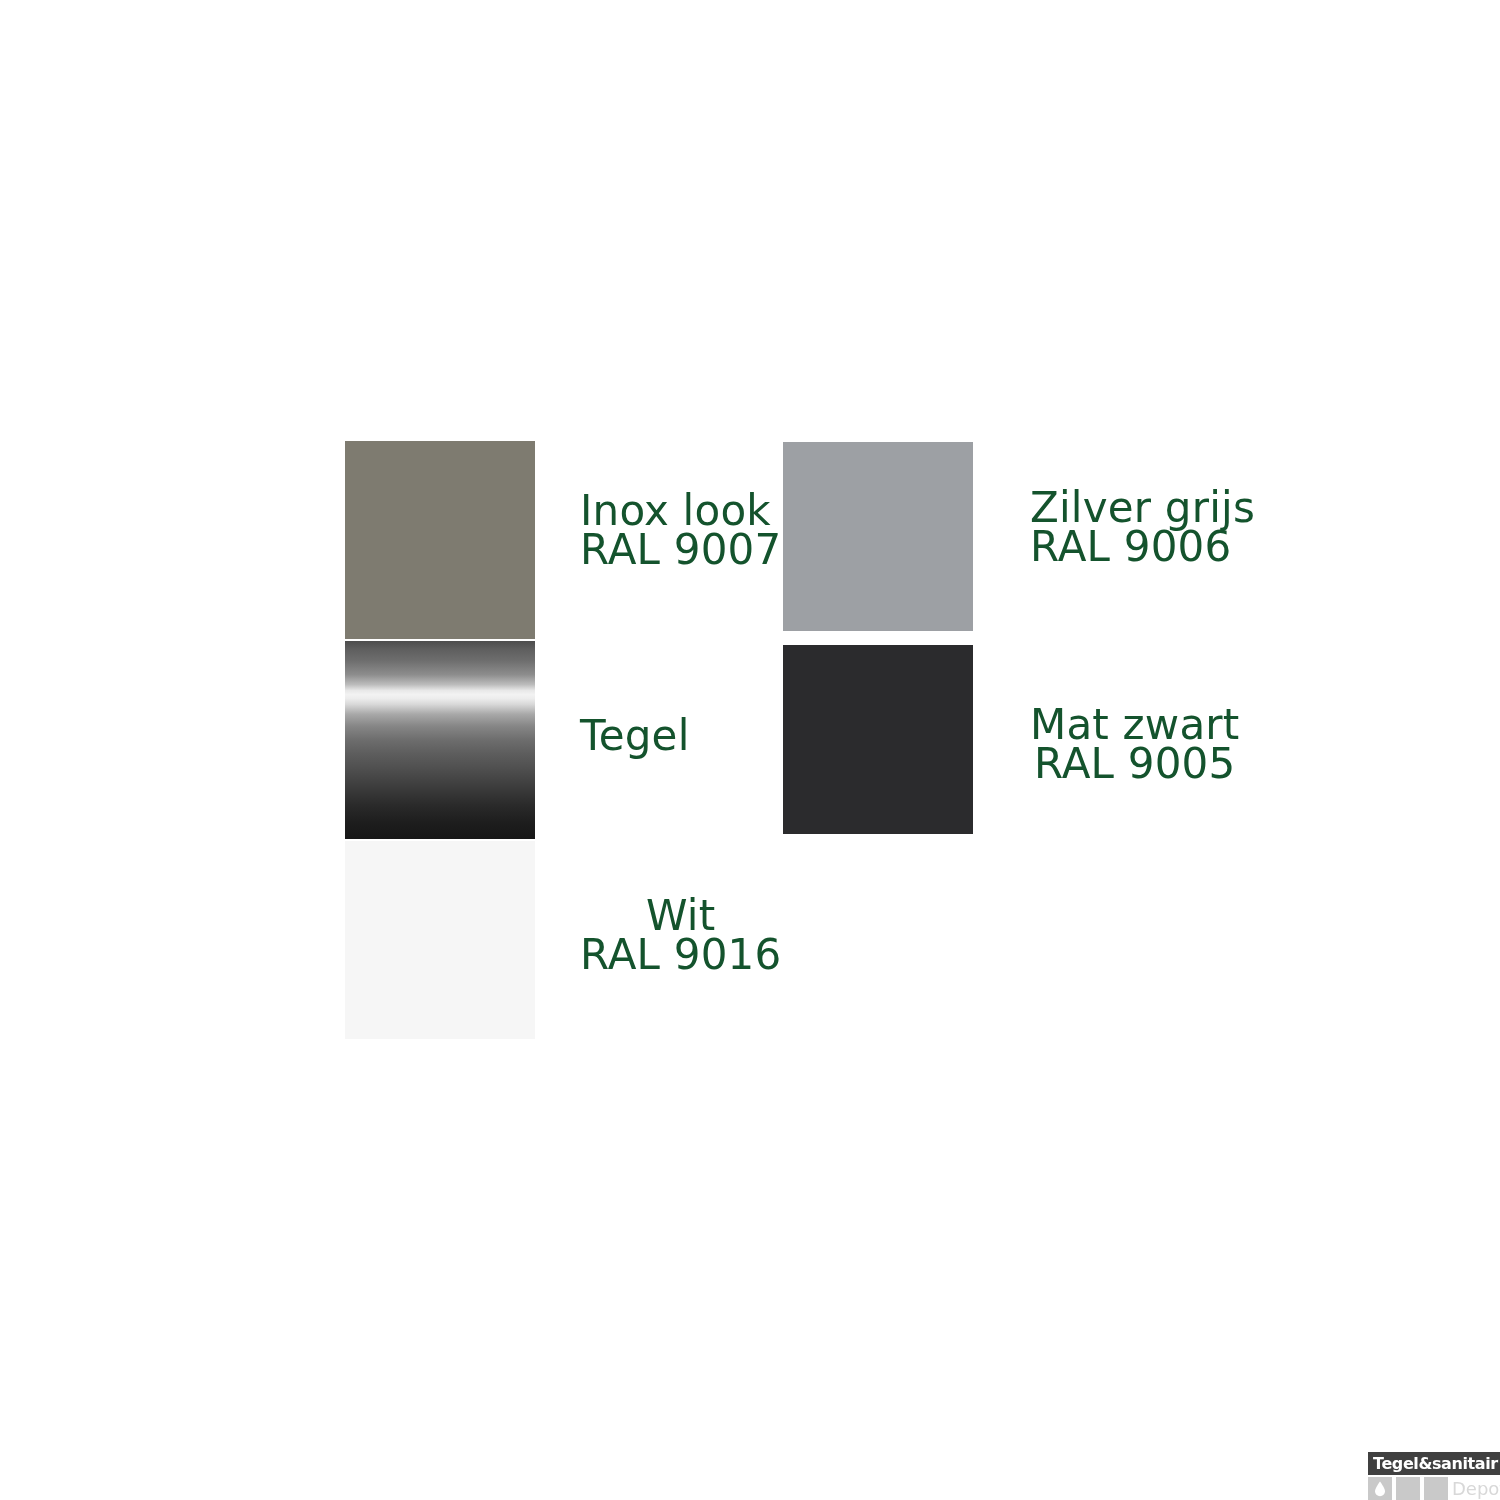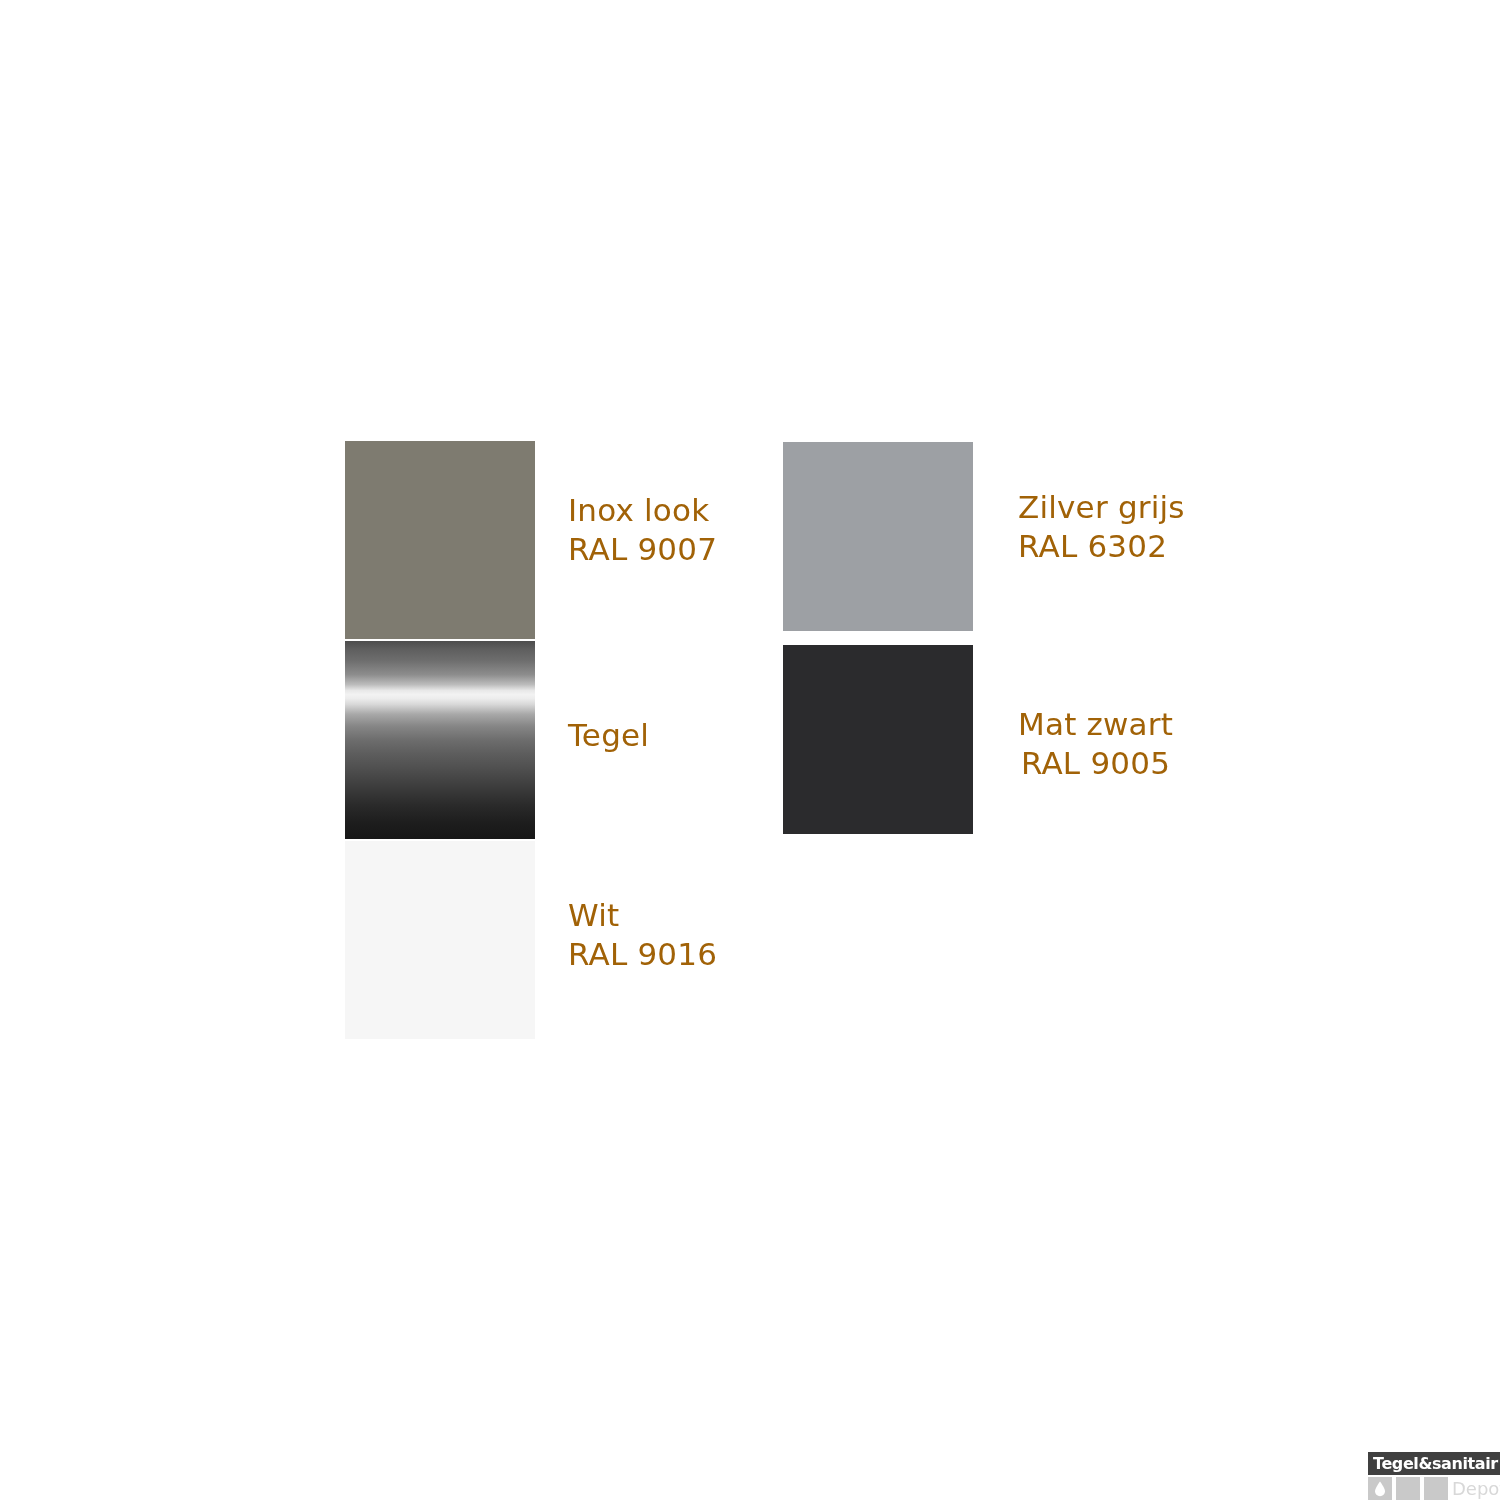--- a/index.html
+++ b/index.html
@@ -40,25 +40,26 @@
   .swatch-chip {
     position: absolute;
     left: 0;
     top: 0;
     box-sizing: border-box;
   }
 
   .swatch-label {
     position: absolute;
     white-space: pre-line;
-    font-size: 31px;
+    font-size: 42px;
     line-height: 39px;
     letter-spacing: 0.2px;
-    color: #a16207;
-    font-family: "DejaVu Sans", sans-serif;
+    color: #14532d;
+    font-family: "DejaVu Sans", sans-serif;
+    margin-left: 12px;
   }
 
   
   #column-left .swatch-chip  { width: 190px; height: 198px; }
   #column-left .swatch-label { left: 223px; }
 
   
   #column-right .swatch-chip  { width: 190px; height: 189px; }
   #column-right .swatch-label { left: 235px; }
 
@@ -97,21 +98,21 @@
       #3c3c3c 74%,
       #2a2a2a 83%,
       #1d1d1d 92%,
       #171717 100%
     );
   }
 
   
   #label-inox     { top: 50px;  }
   #label-chroom   { top: 75px;  }
-  #label-wit      { top: 55px;  }
+  #label-wit      { top: 55px; text-align: center;  }
   #label-zilver   { top: 46px;  }
   #label-matzwart { top: 60px; text-align: center;  }
 
   
   #brand-logo {
     position: absolute;
     right: 0px;
     bottom: 0px;
     width: 140px;
     height: 48px;
@@ -195,21 +196,21 @@
 RAL 9016</div>
     </div>
 
   </div>
 
   <div class="swatch-column" id="column-right">
 
     <div class="swatch-row" id="row-zilver">
       <div class="swatch-chip" id="chip-zilver" style="background-color: rgb(157, 160, 164);"></div>
       <div class="swatch-label" id="label-zilver">Zilver grijs
-RAL 6302</div>
+RAL 9006</div>
     </div>
 
     <div class="swatch-row" id="row-matzwart">
       <div class="swatch-chip" id="chip-matzwart" style="background-color: rgb(43, 43, 45);"></div>
       <div class="swatch-label" id="label-matzwart">Mat zwart
 RAL 9005</div>
     </div>
 
   </div>
 

